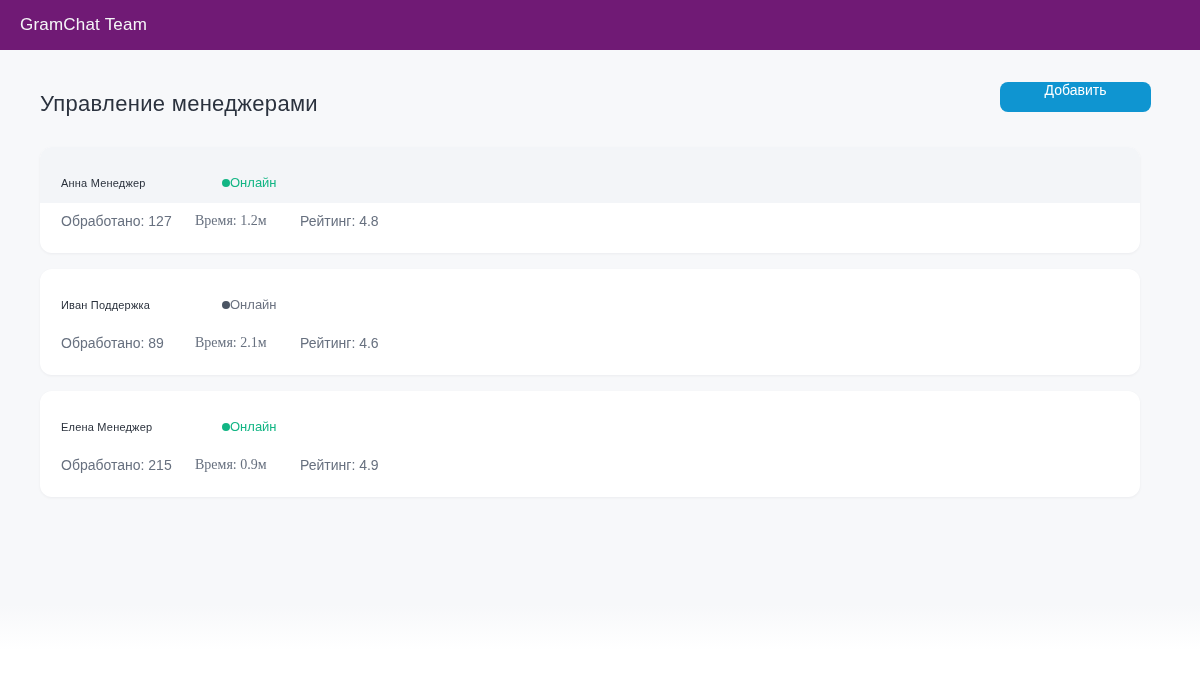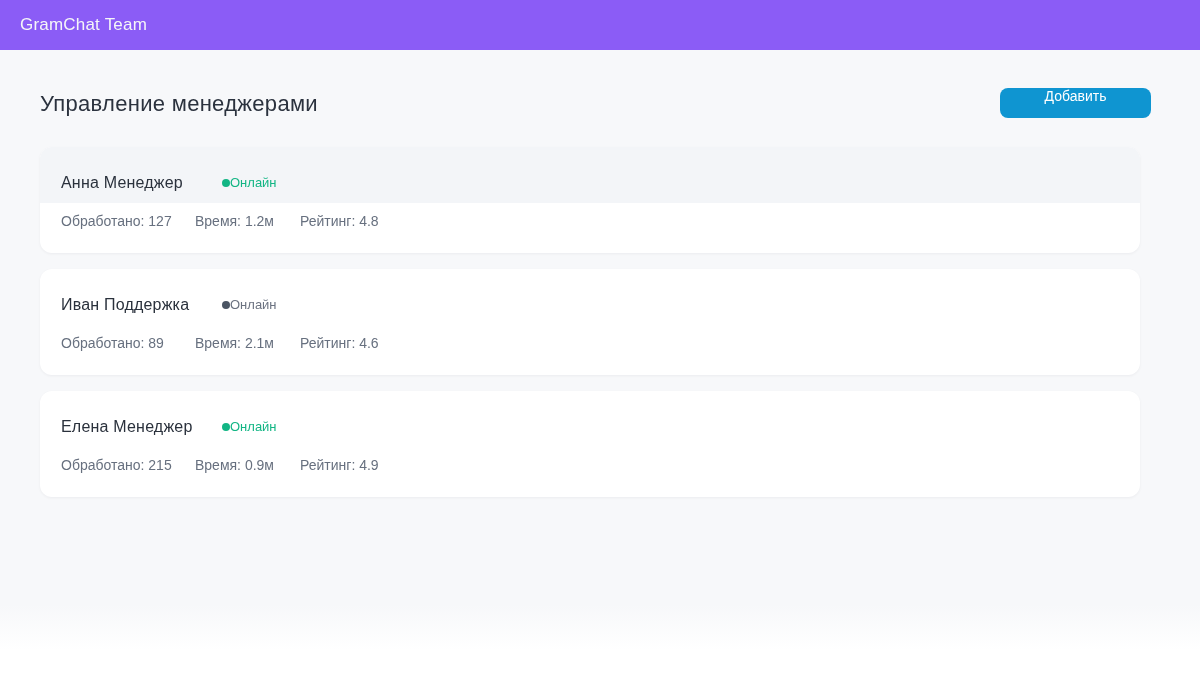--- a/index.html
+++ b/index.html
@@ -5,36 +5,36 @@
   * { box-sizing: border-box; }
   html, body { margin: 0; padding: 0; }
   body {
     width: 1200px; height: 700px; overflow: hidden;
     font-family: "Liberation Sans", "DejaVu Sans", sans-serif;
     background: #ffffff;
   }
 
   
   .topbar {
-    height: 50px; background: #8b5cf6;
+    height: 50px; background: #701a75;
     display: flex; align-items: center;
     padding: 0 20px;
   }
   .topbar .app-title {
     color: #f5f6f8; font-size: 17px; font-weight: 500; letter-spacing: .2px;
   }
 
   
   .page {
     height: 650px;
     background: linear-gradient(to bottom, #f7f8fa 0px, #f7f8fa 555px, #ffffff 600px);
   }
 
   .page-header {
-    display: flex; justify-content: space-between; align-items: flex-end;
+    display: flex; justify-content: space-between; align-items: center;
     padding: 26px 49px 28px 40px;
   }
   .page-title {
     margin: 14px 0 0 0;
     font-size: 22px; line-height: 28px; font-weight: 500;
     color: #2b323e; letter-spacing: .3px;
   }
   .add-btn {
     width: 151px; height: 30px;
     border: none; border-radius: 8px;
@@ -54,41 +54,41 @@
     box-shadow: 0 1px 3px rgba(17,24,39,.05);
     overflow: hidden;
   }
   .card-head {
     display: flex; align-items: center;
     padding: 26px 21px 10px 21px;
   }
   .card-head.head-gray { background: #f3f5f8; }
   .mname {
     width: 161px;
-    font-size: 16px; line-height: 20px; font-weight: 500;
+    font-size: 11px; line-height: 20px; font-weight: 500;
     color: #2a313c; letter-spacing: .2px;
   }
   .status {
     display: flex; align-items: center; 
     font-size: 13px; line-height: 16px;
   }
   .status .dot { width: 8px; height: 8px; border-radius: 50%; flex: none; }
   .status.online { color: #12b584; }
   .status.online .dot { background: #12b584; }
   .status.offline { color: #6b7280; }
   .status.offline .dot { background: #4b5563; }
 
   .card-stats {
     display: flex; align-items: center;
     padding: 8px 21px 22px 21px;
     font-size: 14px; line-height: 20px; color: #67707f; gap: 13px;
   }
   .stat { white-space: nowrap; }
   .stat-processed { width: 121px; }
-  .stat-time { width: 92px; }
+  .stat-time { width: 92px; font-family: Liberation Serif, serif; }
 </style>
 </head>
 <body>
 
 <header class="topbar">
   <span class="app-title">GramChat Team</span>
 </header>
 
 <div class="page">
 

